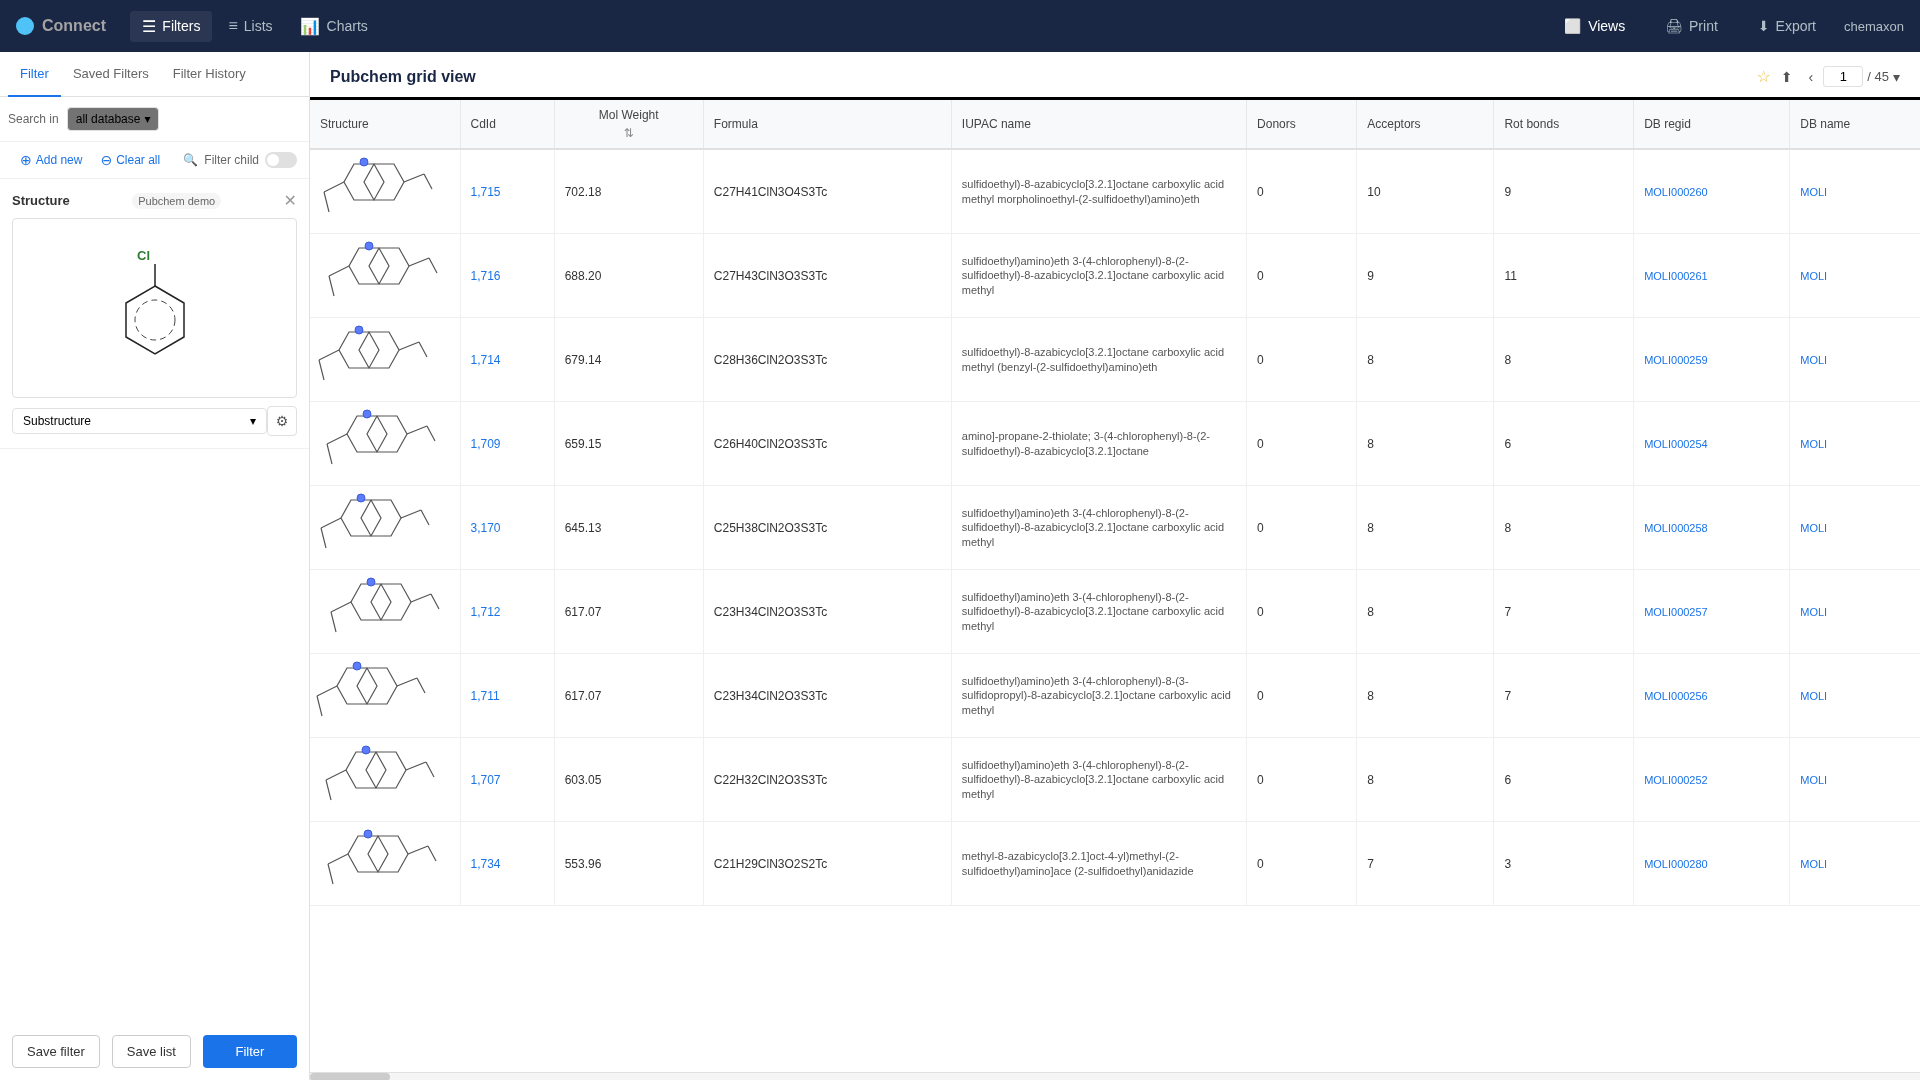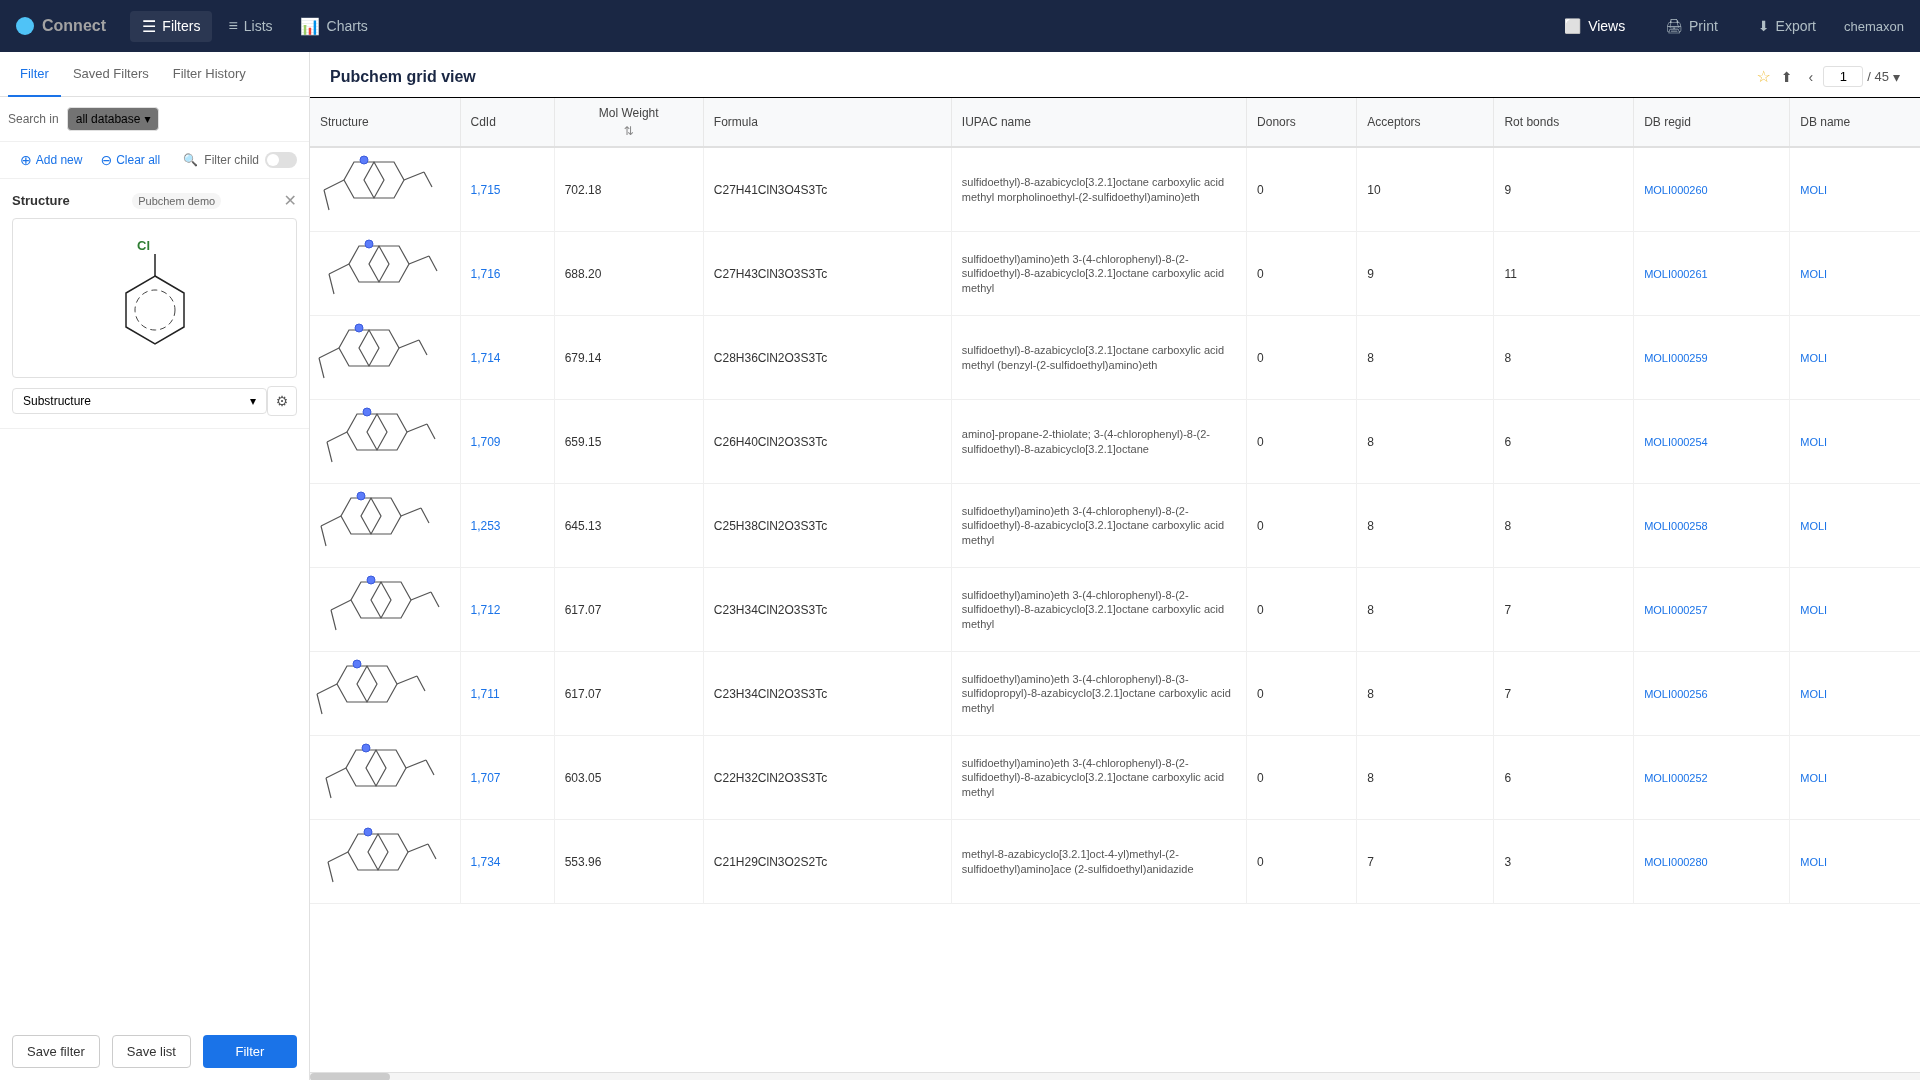--- a/index.html
+++ b/index.html
@@ -215,21 +215,21 @@
       cursor: pointer;
       color: #999;
       font-size: 16px;
     }
 
     
     .molecule-area {
       margin: 8px 0;
       border: 1px solid #e0e0e0;
       border-radius: 4px;
-      height: 160px;
+      height: 180px;
       display: flex;
       align-items: center;
       justify-content: center;
       background: white;
       position: relative;
     }
 
     
     .mol-svg {
       width: 140px;
@@ -309,21 +309,21 @@
       flex-direction: column;
       overflow: hidden;
     }
 
     .content-header {
       padding: 14px 20px 10px;
       display: flex;
       align-items: center;
       justify-content: space-between;
       background: white;
-      border-bottom: 1px solid #000000;
+      border-bottom: 3px solid #000000;
     }
     .content-title {
       font-size: 16px;
       font-weight: 600;
       color: #1a2744;
     }
     .pagination-controls {
       display: flex;
       align-items: center;
       gap: 4px;
@@ -675,21 +675,21 @@
             <tr>
               <td class="structure-cell"><svg width="130" height="72" viewBox="0 0 130 72">
                   <polygon points="37,10 57,10 67,28 57,46 37,46 27,28" stroke="#555" stroke-width="1.2" fill="none"></polygon>
                   <polygon points="57,10 77,10 87,28 77,46 57,46 47,28" stroke="#555" stroke-width="1.2" fill="none"></polygon>
                   <circle cx="47" cy="8" r="4" fill="#5c7cfa" stroke="#3b5bdb" stroke-width="1"></circle>
                   <line x1="27" y1="28" x2="7" y2="38" stroke="#555" stroke-width="1.2"></line>
                   <line x1="7" y1="38" x2="12" y2="58" stroke="#555" stroke-width="1.2"></line>
                   <line x1="87" y1="28" x2="107" y2="20" stroke="#555" stroke-width="1.2"></line>
                   <line x1="107" y1="20" x2="115" y2="35" stroke="#555" stroke-width="1.2"></line>
                 </svg></td>
-              <td class="cdld-cell">1,253</td>
+              <td class="cdld-cell">3,170</td>
               <td>645.13</td>
               <td>C25H38ClN2O3S3Tc</td>
               <td class="iupac-cell">sulfidoethyl)amino)eth 3-(4-chlorophenyl)-8-(2-sulfidoethyl)-8-azabicyclo[3.2.1]octane carboxylic acid methyl</td>
               <td>0</td>
               <td>8</td>
               <td>8</td>
               <td class="moli-cell">MOLI000258</td>
               <td class="db-name-cell">MOLI</td>
             </tr>
             <tr>

